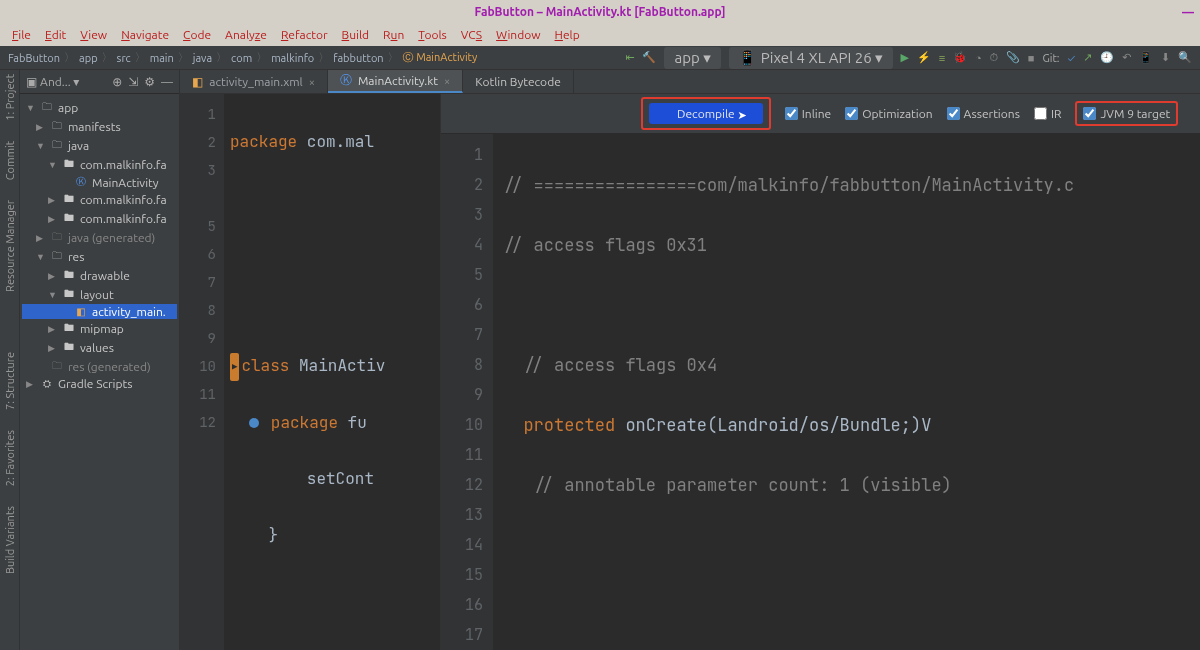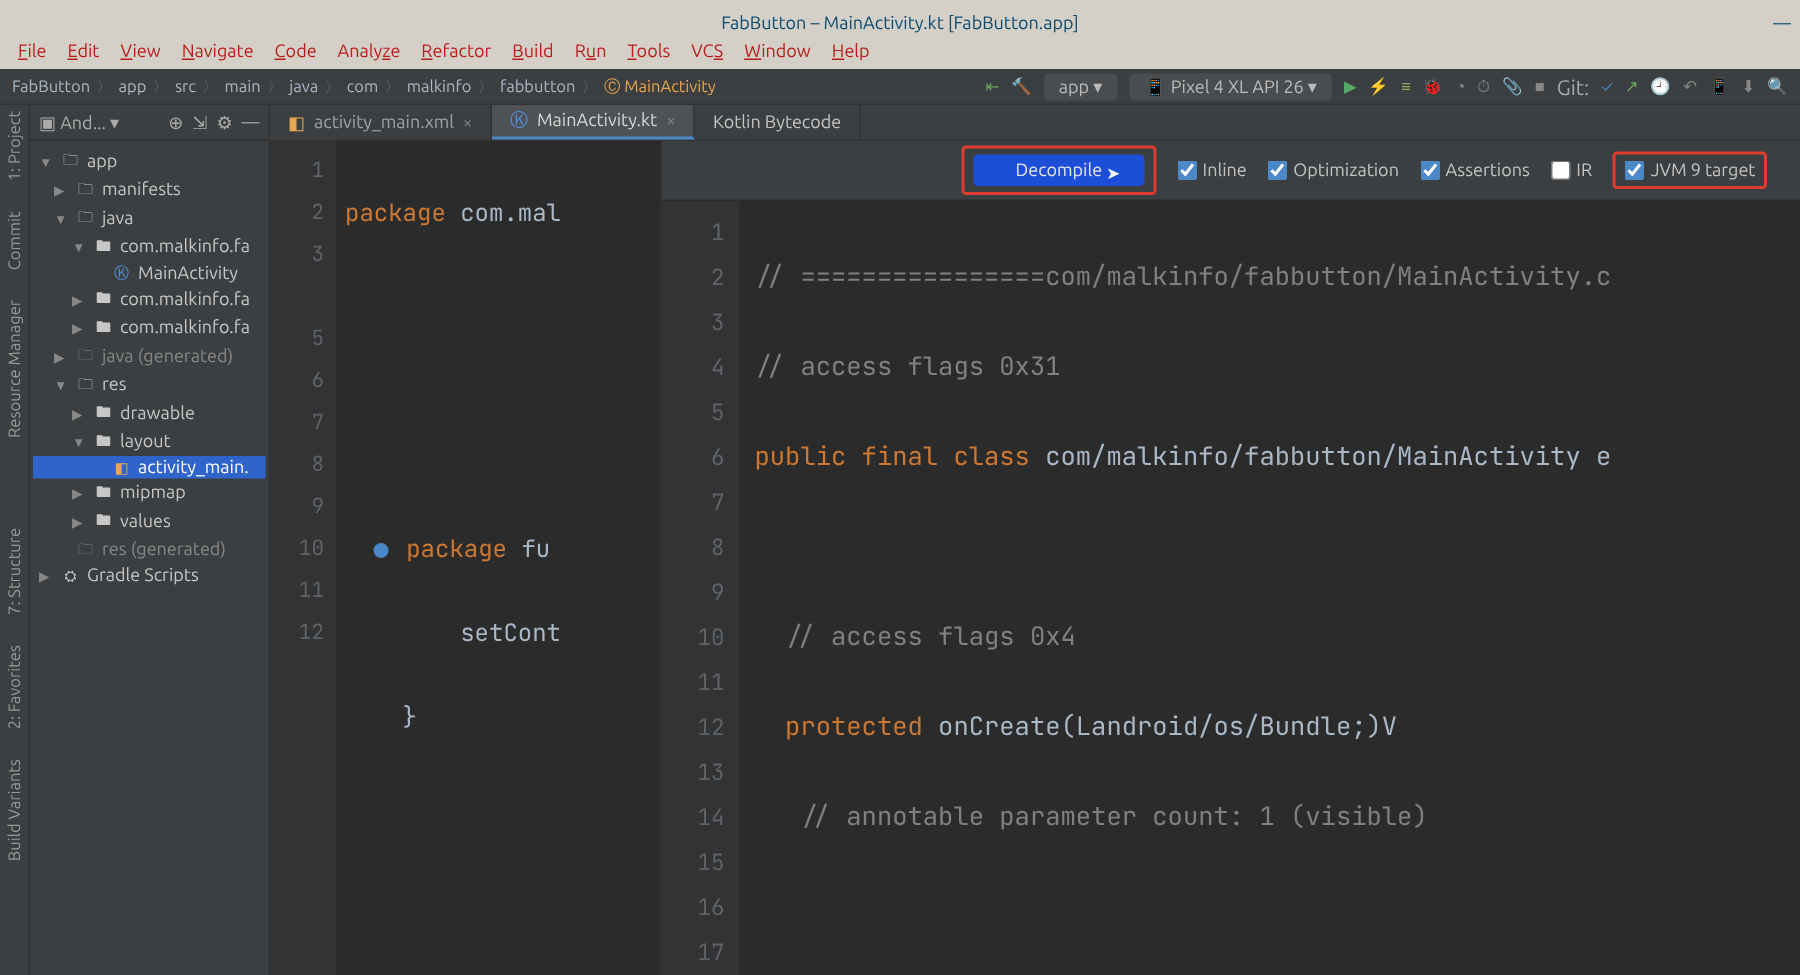--- a/index.html
+++ b/index.html
@@ -7,27 +7,27 @@
   font-family: "Segoe UI", Ubuntu, sans-serif;
   background: #3c3f41;
   color: #bbbbbb;
   width: 1200px;
   height: 650px;
   overflow: hidden;
   font-size: 12px;
 }
 .titlebar {
   background: #d4d0c8;
-  color: #0c4a6e;
+  color: #a21caf;
   height: 22px;
   display: flex;
-  align-items: flex-end;
+  align-items: center;
   justify-content: center;
   font-size: 12px;
-  font-weight: 400;
+  font-weight: 700;
   position: relative;
 }
 .titlebar .win-controls {
   position: absolute;
   right: 6px;
   display: flex;
   gap: 10px;
 }
 .menubar {
   background: #d4d0c8;
@@ -59,21 +59,21 @@
   margin-left: auto;
   display: flex;
   align-items: center;
   gap: 8px;
 }
 .toolbar-right .tb-btn {
   background: #4a4d4f;
   padding: 2px 10px;
   border-radius: 3px;
   color: #bbb;
-  font-size: 12px;
+  font-size: 15px;
 }
 .body-row {
   display: flex;
   height: calc(100% - 70px);
 }
 .left-tool-strip {
   width: 20px;
   background: #3c3f41;
   border-right: 1px solid #323232;
   display: flex;
@@ -258,21 +258,21 @@
   display: inline-block;
   background: #c97c2e;
   color: #2b2b2b;
   font-size: 9px;
   padding: 0 2px;
   border-radius: 2px;
   margin-right: 2px;
   vertical-align: middle;
 }
 .gutter-icon.blue { background: #4a88c7; border-radius: 50%; width:10px; height:10px; padding:0; }
-.git-label { color:#aaa; font-size:14px; }
+.git-label { color:#aaa; font-size:11px; }
 .run-play { color:#59a869; }
 .run-bug { color:#59a869; }
 </style>
 </head>
 <body>
 
 <div class="titlebar">
   <span>FabButton – MainActivity.kt [FabButton.app]</span>
   <div class="win-controls">
     <span>—</span>
@@ -473,20 +473,21 @@
 <div>9</div>
 <div>10</div>
 <div>11</div>
 <div>12</div>
         </div>
         <div class="code-left">
 <div><span class="kw">package</span><span class="plain"> com.mal</span></div>
 <div>&nbsp;</div>
 <div>&nbsp;</div>
 <div>&nbsp;</div>
+<div><span class="gutter-icon">▶</span><span class="kw">class</span><span class="plain"> MainActiv</span></div>
 <div>  <span class="gutter-icon blue"></span> <span class="kw">package</span><span class="plain"> fu</span></div>
 <div>        <span class="plain">setCont</span></div>
 <div>    <span class="plain">}</span></div>
 
 
         </div>
       </div>
 
       <div class="bytecode-panel">
         <div class="bytecode-toolbar">
@@ -537,21 +538,20 @@
               <div>12</div>
               <div>13</div>
               <div>14</div>
               <div>15</div>
               <div>16</div>
               <div>17</div>
           </div>
           <div class="bc-code">
 <div><span class="bc-comm">// ================com/malkinfo/fabbutton/MainActivity.c</span></div>
 <div><span class="bc-comm">// access flags 0x31</span></div>
-<div><span class="bc-kw">public final class</span><span class="bc-cls"> com/malkinfo/fabbutton/MainActivity e</span></div>
 <div>&nbsp;</div>
 <div><span class="bc-comm">  // access flags 0x4</span></div>
 <div><span class="bc-kw">  protected</span><span class="bc-cls"> onCreate(Landroid/os/Bundle;)V</span></div>
 <div><span class="bc-comm">   // annotable parameter count: 1 (visible)</span></div>
 
 
 
 
 
 

